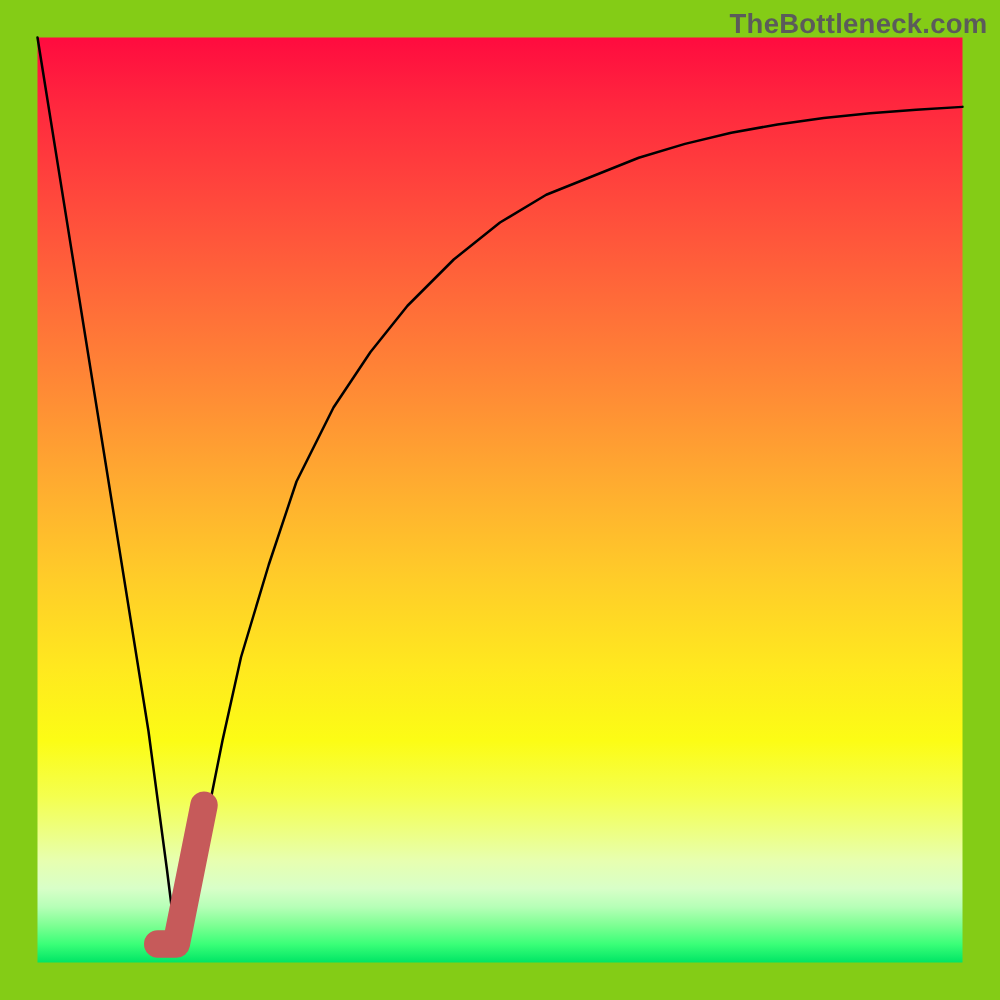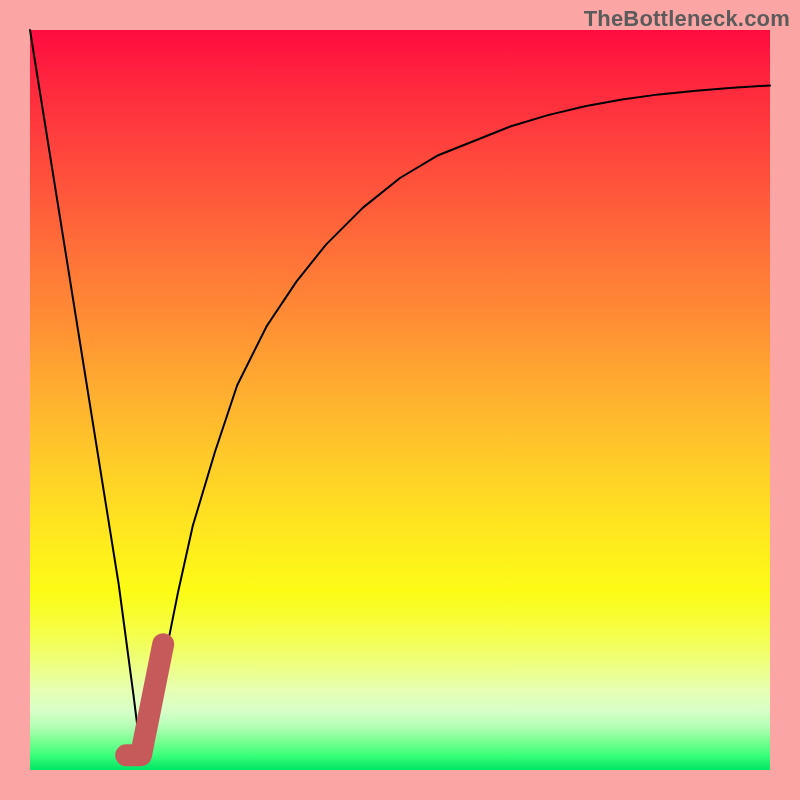--- a/index.html
+++ b/index.html
@@ -8,21 +8,21 @@
     width: 800px;
     height: 800px;
     overflow: hidden;
     background: #000;
     font-family: Arial, Helvetica, sans-serif;
   }
   .frame {
     position: relative;
     width: 800px;
     height: 800px;
-    background: #fca5a5;
+    background: #84cc16;
   }
   .plot {
     position: absolute;
     left: 30px;
     top: 30px;
     width: 740px;
     height: 740px;
     background: linear-gradient(
       to bottom,
       #ff0b3f 0%,

